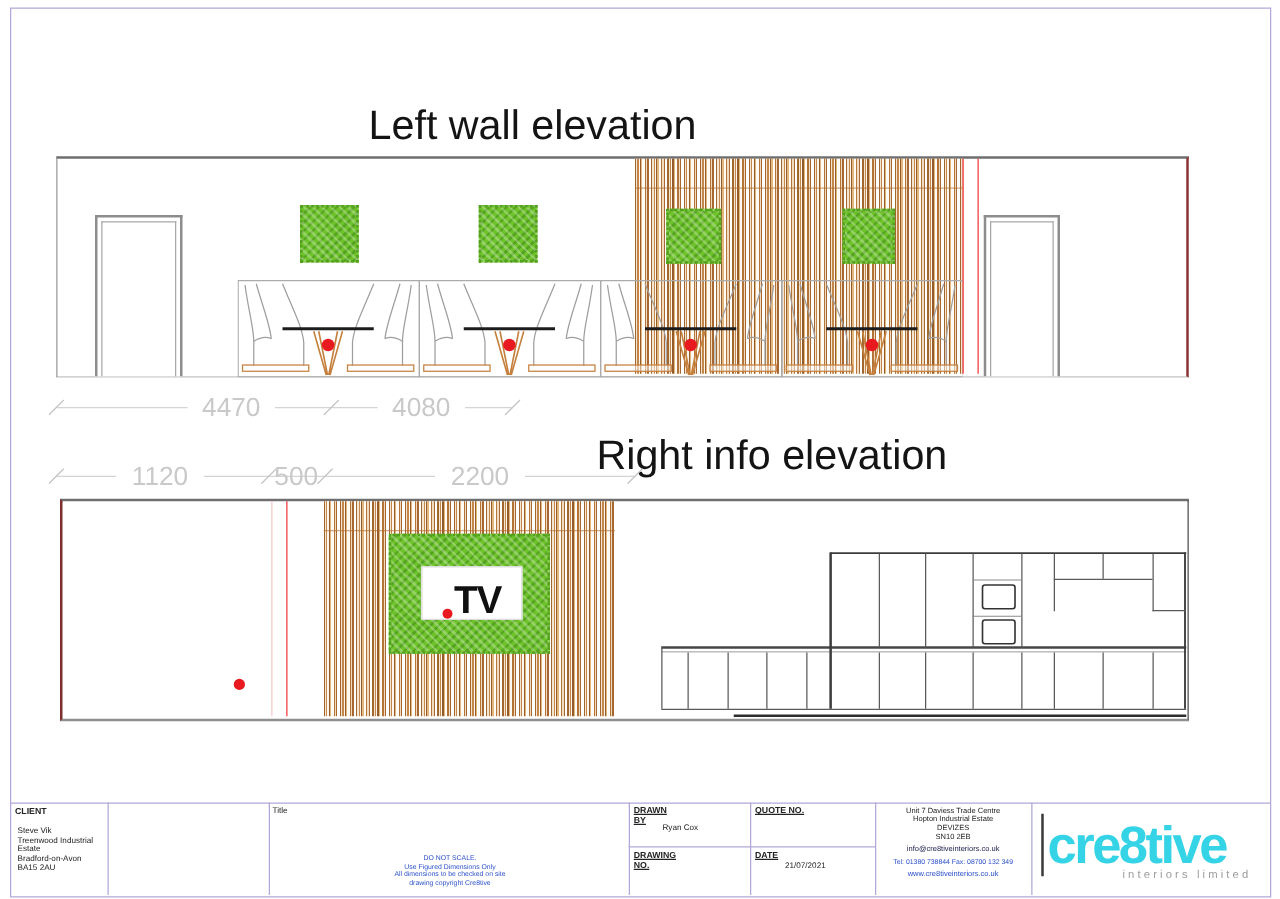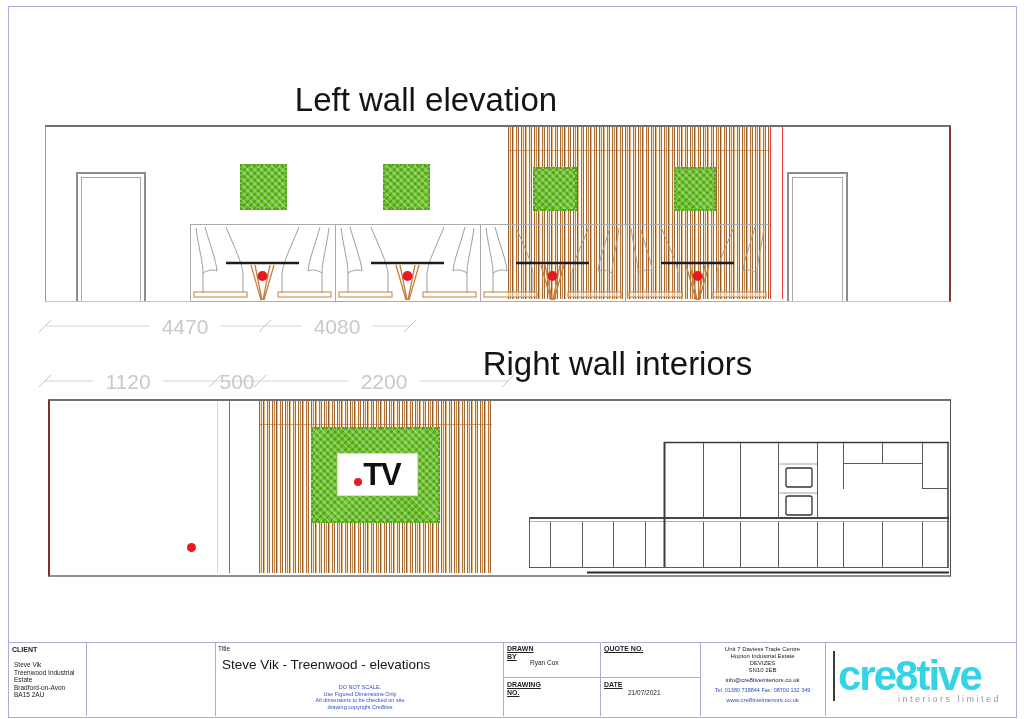--- a/index.html
+++ b/index.html
@@ -41,21 +41,21 @@
         background-image:repeating-linear-gradient(45deg,rgba(255,255,255,.28) 0 2px,rgba(0,0,0,0) 2px 5px),
                          repeating-linear-gradient(-45deg,rgba(40,110,8,.38) 0 2px,rgba(0,0,0,0) 2px 5px);}
   #moss1{left:240px;top:164px;width:43px;height:42px;}
   #moss2{left:383px;top:164px;width:43px;height:42px;}
   #moss3{left:533px;top:167px;width:40px;height:40px;}
   #moss4{left:674px;top:167px;width:38px;height:40px;}
   #moss-tv{left:311px;top:427px;width:125px;height:92px;}
 
   
   #tv-screen{left:337px;top:453px;width:79px;height:41px;background:#fff;border:1px solid #dcdcdc;
-             display:flex;align-items:center;justify-content:center;}
+             display:flex;align-items:flex-end;justify-content:center;}
   .tv-dot{width:8px;height:8px;border-radius:50%;background:#e8191f;margin:14px 1px 0 0;}
   .tv-text{font-size:31px;font-weight:600;color:#101010;letter-spacing:-1px;line-height:1;}
 
   
   .redline{width:0;border-left:1px solid #ef3b3b;}
   .pinkline{width:0;border-left:1px solid #f7c9c9;}
   .reddot{width:9px;height:9px;border-radius:50%;background:#e8191f;}
 
   
   .dimlabel{position:absolute;font-size:21px;color:#c9c9c9;text-align:center;line-height:22px;background:#fff;}
@@ -128,21 +128,21 @@
   <div class="abs redline" style="left:770px;top:127px;height:172px;"></div>
   <div class="abs redline" style="left:782px;top:127px;height:172px;"></div>
 
   <svg class="abs" style="left:39px;top:312px;" width="380" height="30" viewBox="0 0 380 30">
     <line x1="6" y1="14" x2="371" y2="14" stroke="#d4d4d4" stroke-width="1"></line>
     <path d="M0,20 L12,8 M220,20 L232,8 M365,20 L377,8" stroke="#c4c4c4" stroke-width="1" fill="none"></path>
   </svg>
   <span class="dimlabel" style="left:150px;top:316px;width:70px;">4470</span>
   <span class="dimlabel" style="left:302px;top:316px;width:70px;">4080</span>
 
-  <div class="abs elev-title" style="left:440px;top:346px;width:355px;">Right wall interiors</div>
+  <div class="abs elev-title" style="left:440px;top:346px;width:355px;">Right info elevation</div>
 
   <svg class="abs" style="left:39px;top:367px;" width="480" height="30" viewBox="0 0 480 30">
     <line x1="6" y1="14" x2="469" y2="14" stroke="#d4d4d4" stroke-width="1"></line>
     <path d="M0,20 L12,8 M170,20 L182,8 M215,20 L227,8 M463,20 L475,8" stroke="#c4c4c4" stroke-width="1" fill="none"></path>
   </svg>
   <span class="dimlabel" style="left:93px;top:371px;width:70px;">1120</span>
   <span class="dimlabel nobg" style="left:214px;top:371px;width:46px;">500</span>
   <span class="dimlabel" style="left:348px;top:371px;width:72px;">2200</span>
 
   <div class="abs" id="wall-right"></div>
@@ -193,21 +193,20 @@
   <div class="abs tb-v" style="left:825px;top:642px;height:74px;"></div>
   <div class="abs tb-h" style="left:503px;top:677px;width:197px;"></div>
 
   <div class="abs tb-label" style="left:12px;top:646px;">CLIENT</div>
   <div class="abs tb-small" id="client-lines" style="left:14px;top:661px;width:70px;">Steve Vik
 Treenwood Industrial Estate
 Bradford-on-Avon
 BA15 2AU</div>
 
   <div class="abs tb-small" style="left:218px;top:645px;">Title</div>
-  <div class="abs" id="job-title" style="left:222px;top:657px;">Steve Vik - Treenwood -  elevations</div>
   <div class="abs disclaimer" style="left:260px;top:684px;width:200px;">DO NOT SCALE.
 Use Figured Dimensions Only
 All dimensions to be checked on site
 drawing copyright Cre8tive</div>
 
   <div class="abs tb-label ul" style="left:507px;top:645px;width:36px;">DRAWN BY</div>
   <div class="abs tb-small" style="left:530px;top:659px;">Ryan Cox</div>
   <div class="abs tb-label ul" style="left:507px;top:681px;width:44px;">DRAWING NO.</div>
   <div class="abs tb-small" style="left:555px;top:690px;"></div>
 

